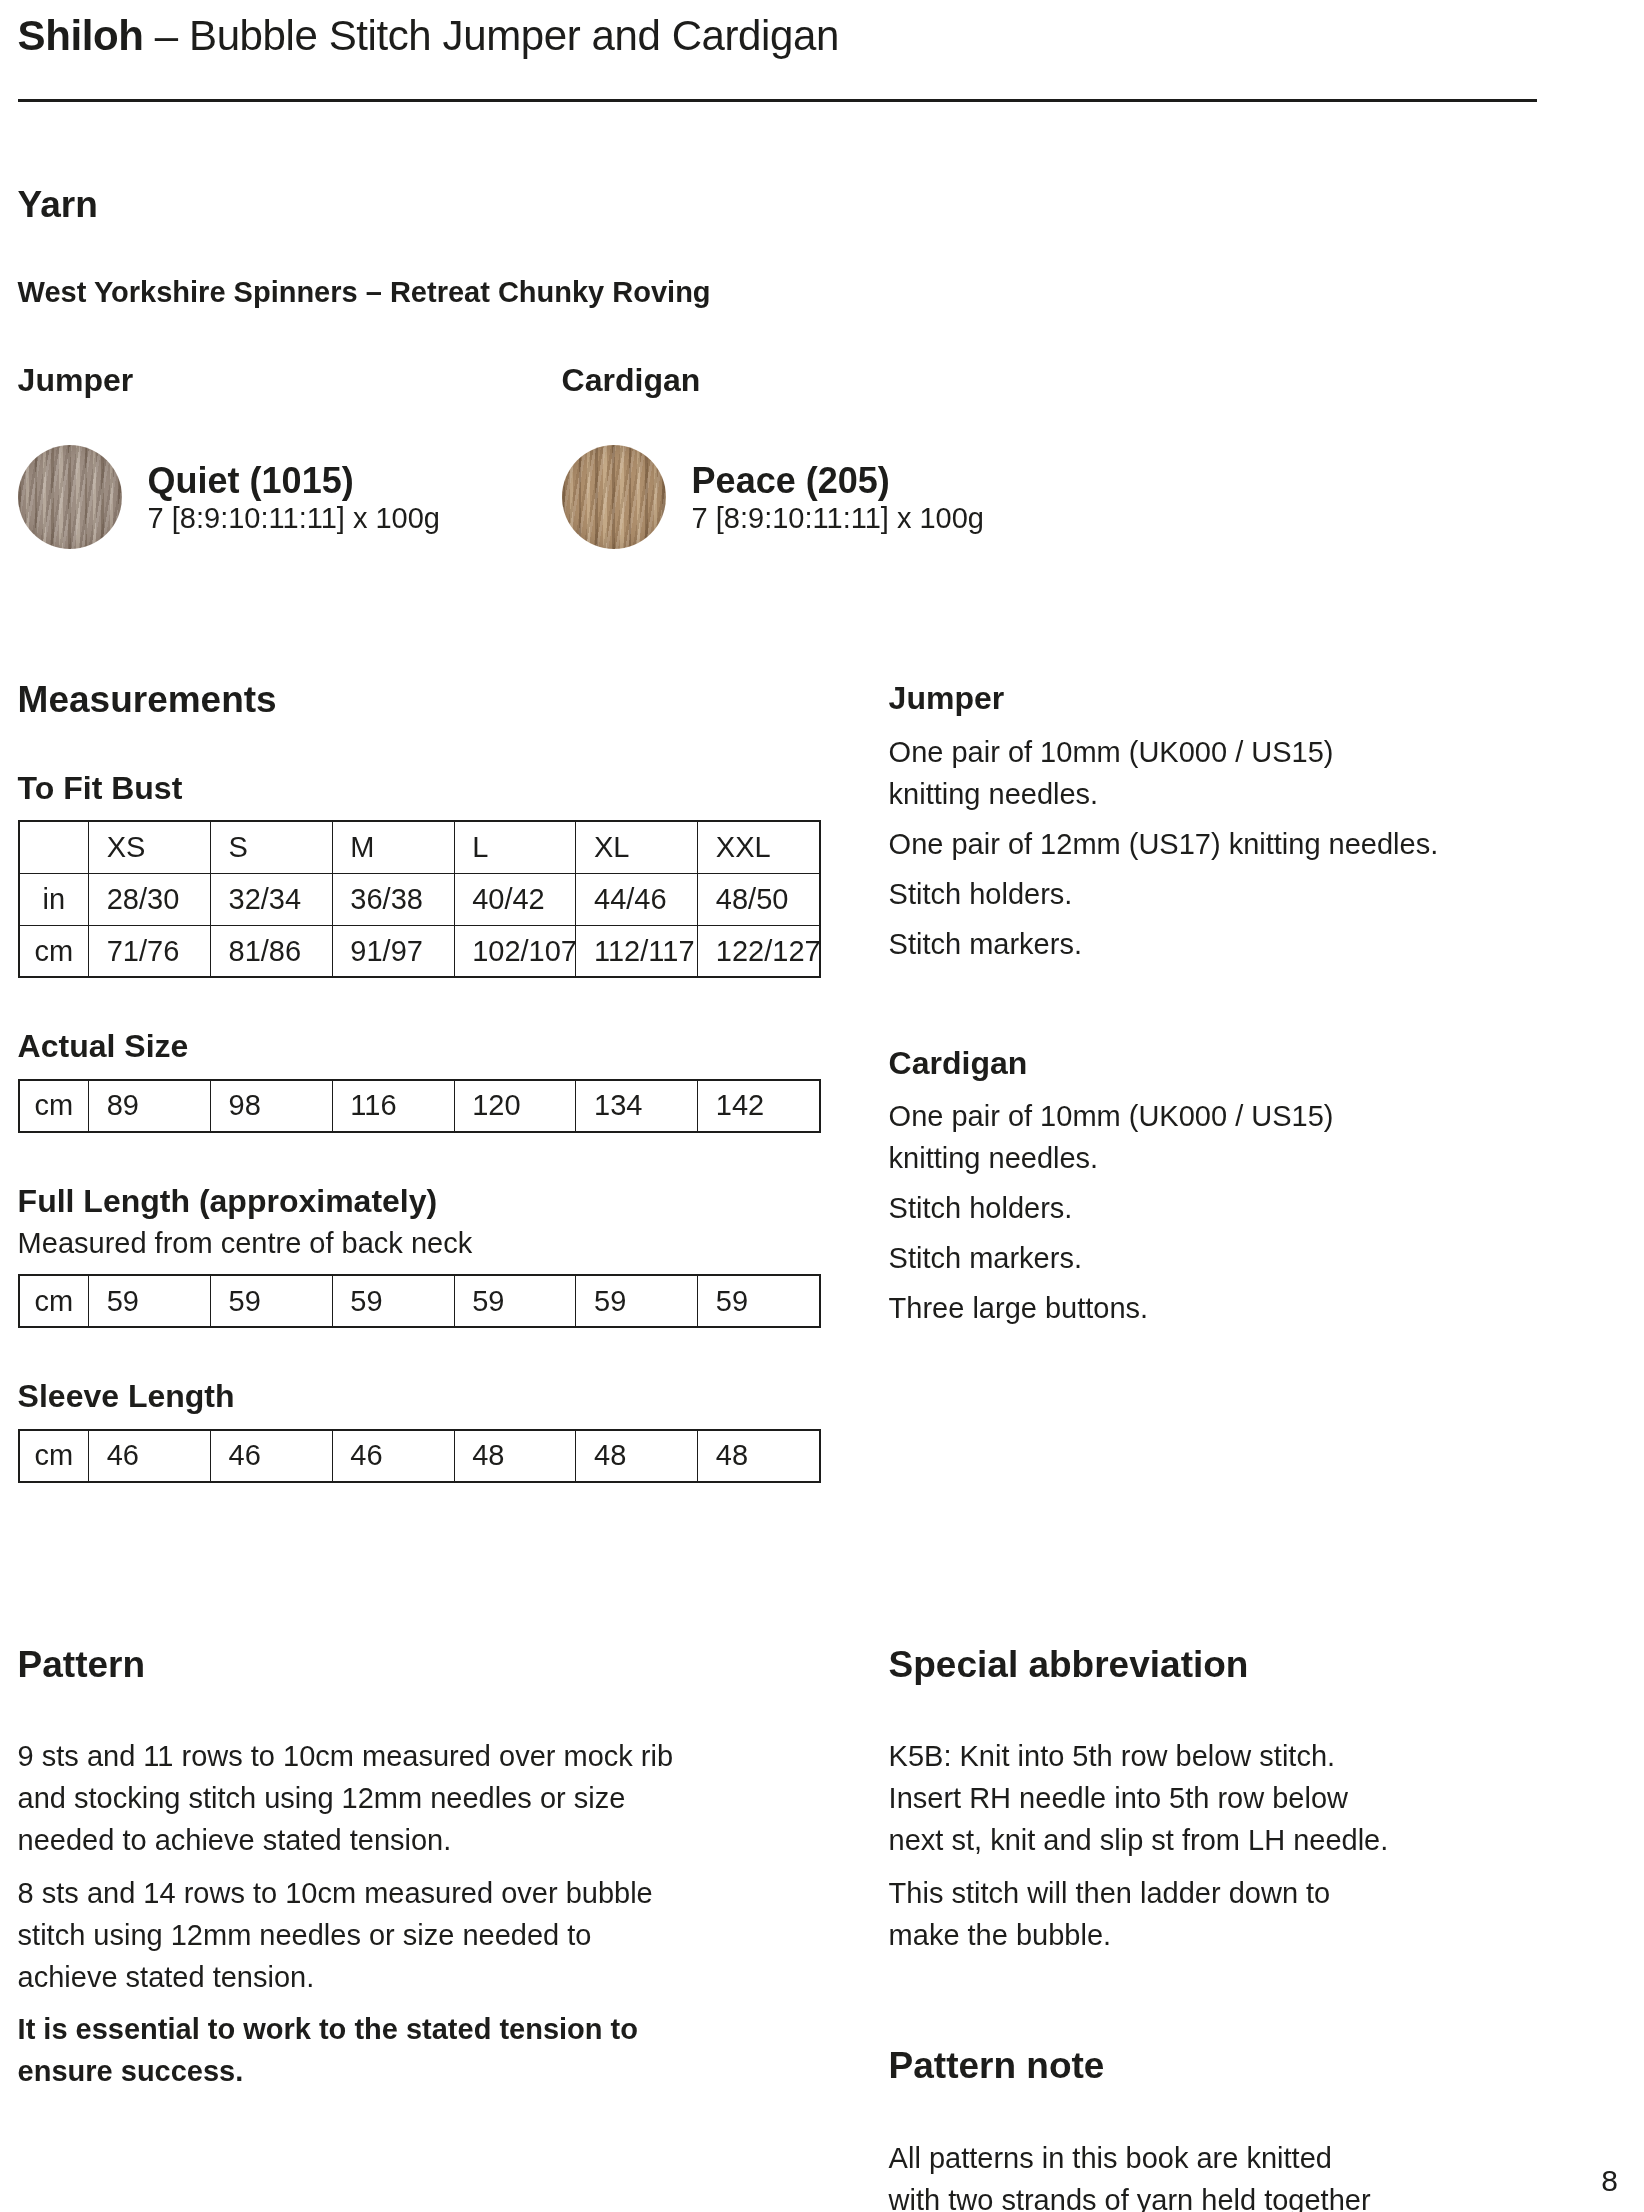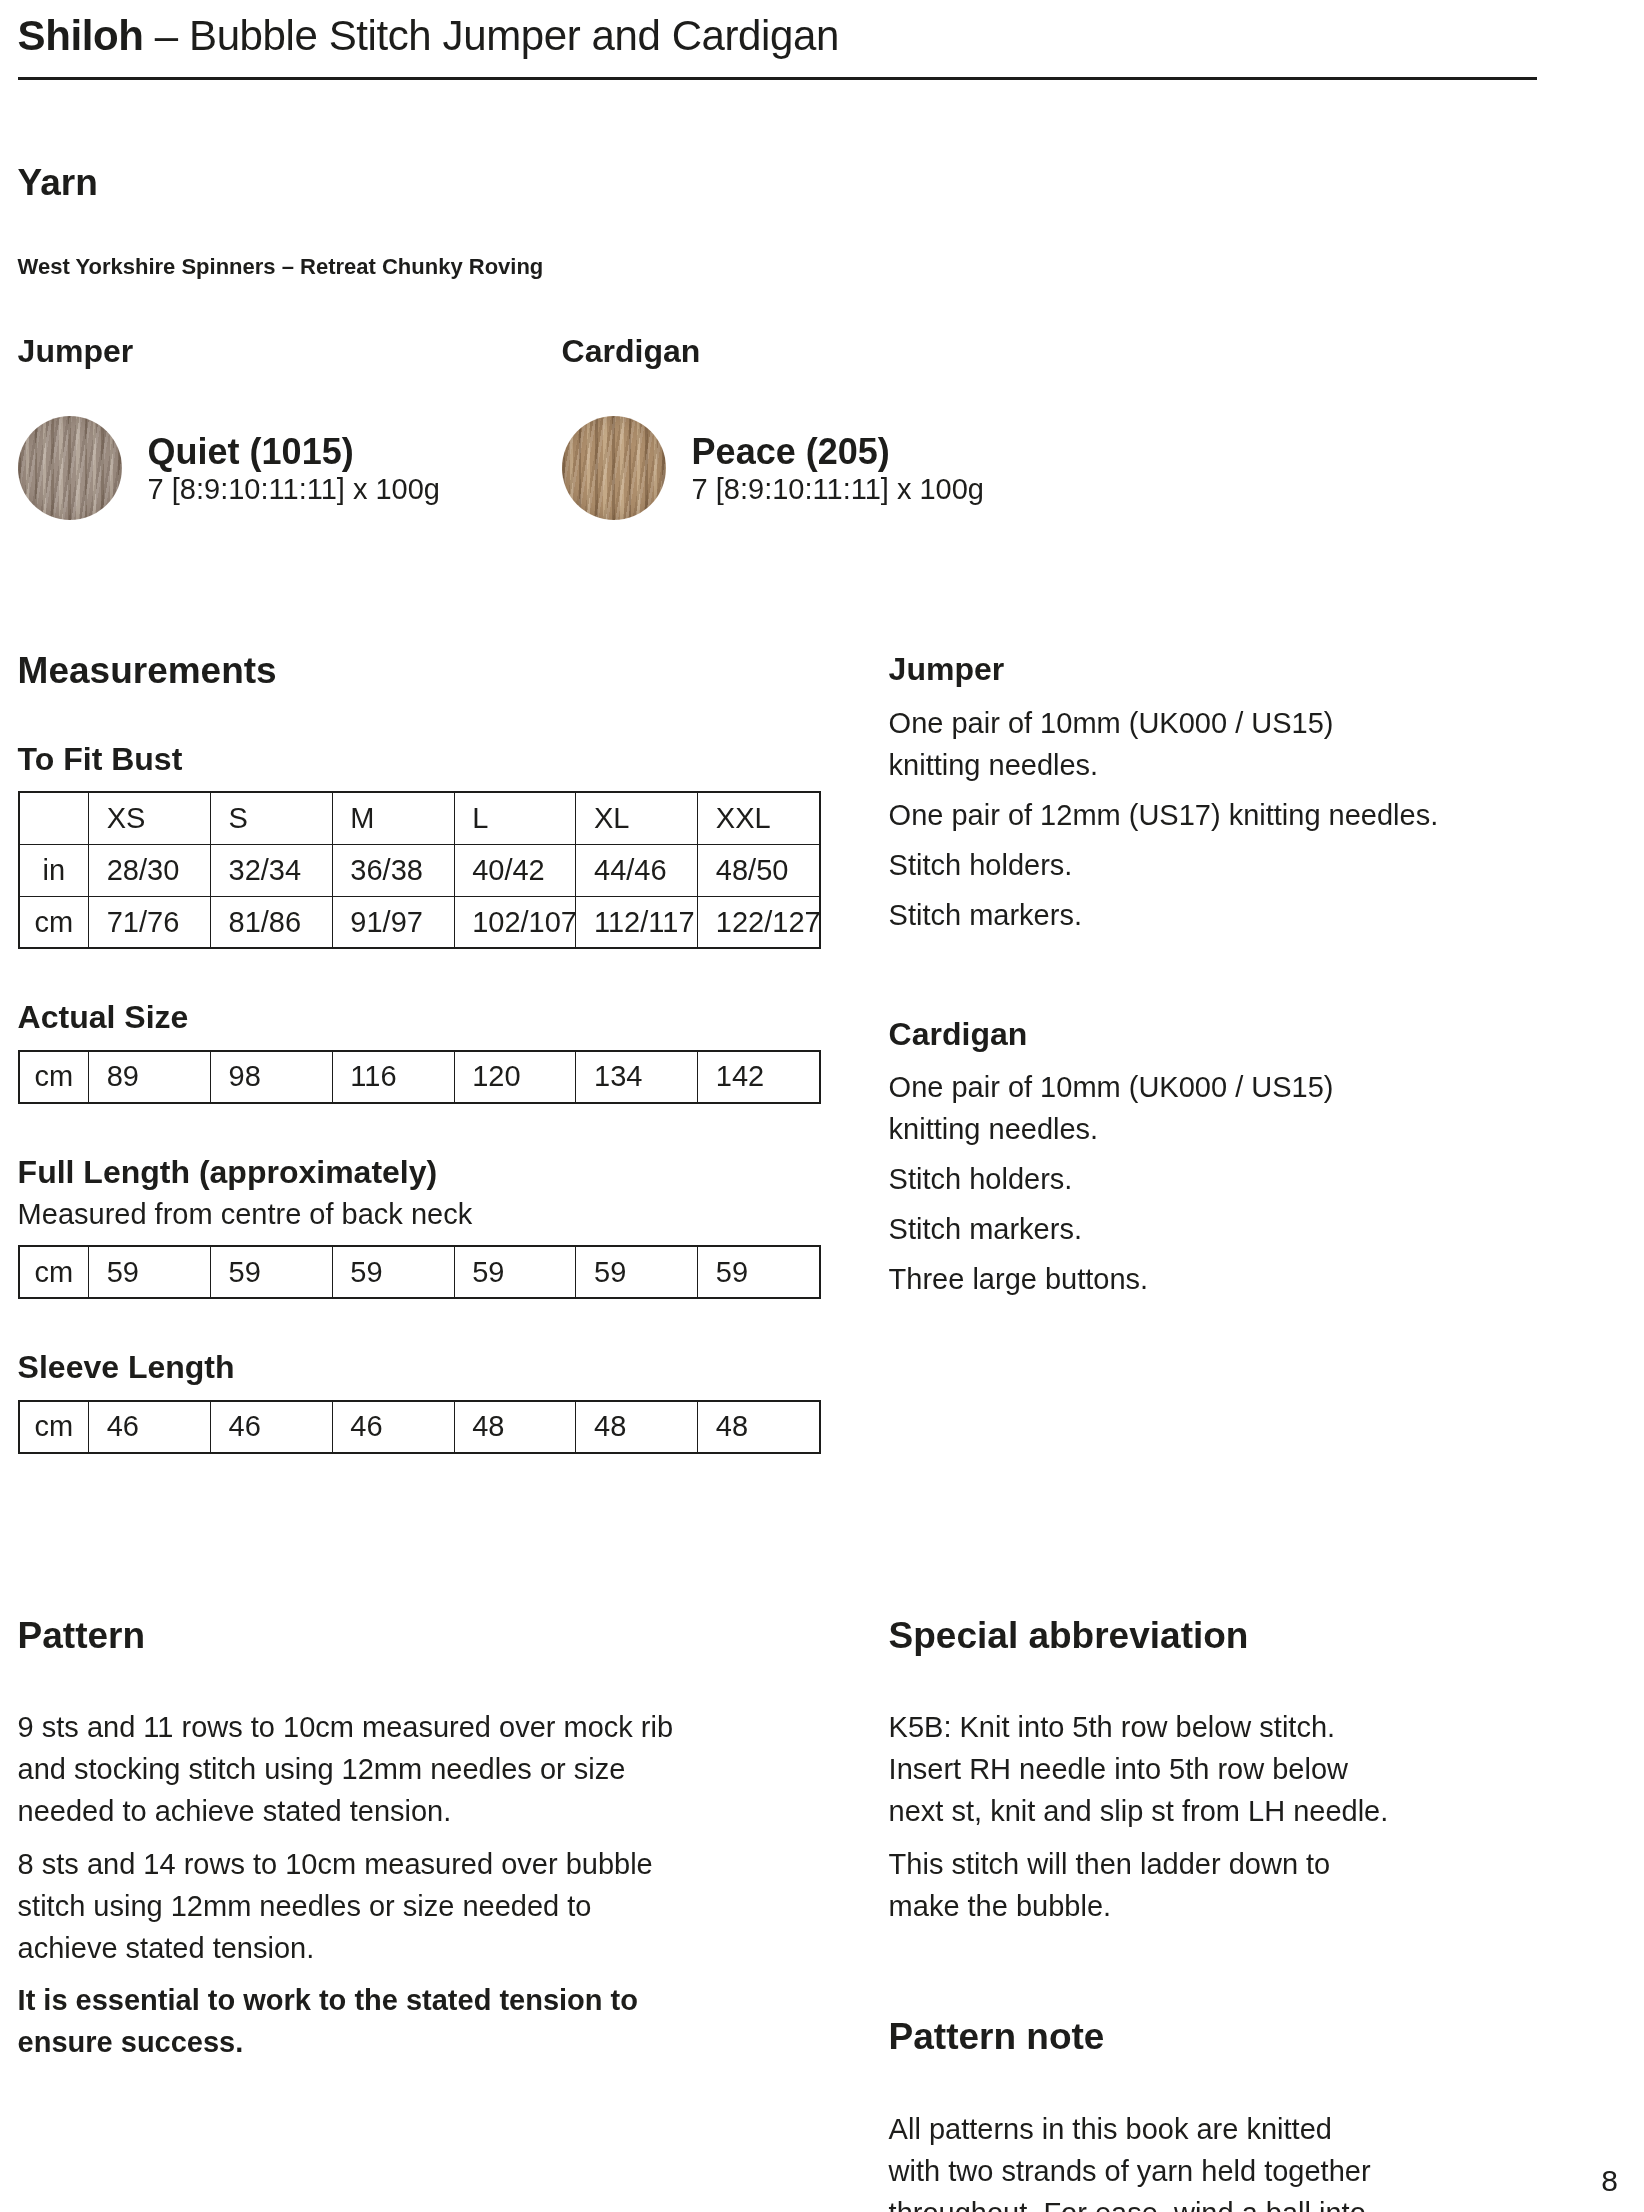--- a/index.html
+++ b/index.html
@@ -9,34 +9,34 @@
     width: 1644px;
     height: 2212px;
     background: #ffffff;
     color: #1d1d1b;
     font-family: "Liberation Sans", sans-serif;
     padding: 12.3px 70px 0 17.6px;
     overflow: hidden;
   }
 
   
-  .header { width: 1519px; border-bottom: 3.5px solid #1d1d1b; padding-bottom: 17px; }
+  .header { width: 1519px; border-bottom: 3.5px solid #1d1d1b; padding-bottom: 39px; }
   .title { font-size: 42px; font-weight: 400; letter-spacing: -0.4px; }
   .title .b { font-weight: 700; }
 
   
   h2 { font-size: 37px; font-weight: 700; margin: 0 0 51px 0; line-height: 1.05; }
   h3 { font-size: 32px; font-weight: 700; margin: 0 0 14px 0; line-height: 1.1; }
 
   .body, .pre { font-size: 29px; line-height: 42px; }
   .pre { white-space: pre-line; }
 
   
   .yarn { margin-top: 84px; }
-  .brand { font-size: 22px; font-weight: 700; margin-top: 3.5px; }
+  .brand { font-size: 29px; font-weight: 700; margin-top: 3.5px; }
   .yarn-cols { display: grid; grid-template-columns: 544px 544px; margin-top: 54px; }
   .yarn-col h3 { margin: 0 0 47px 0; }
   .swatch-row { display: flex; align-items: center; }
   .swatch {
     width: 104px; height: 104px; border-radius: 50%;
     flex: 0 0 104px;
     box-shadow: inset 0 0 17.6px rgba(60,40,25,.25);
   }
   .swatch-quiet {
     background:

